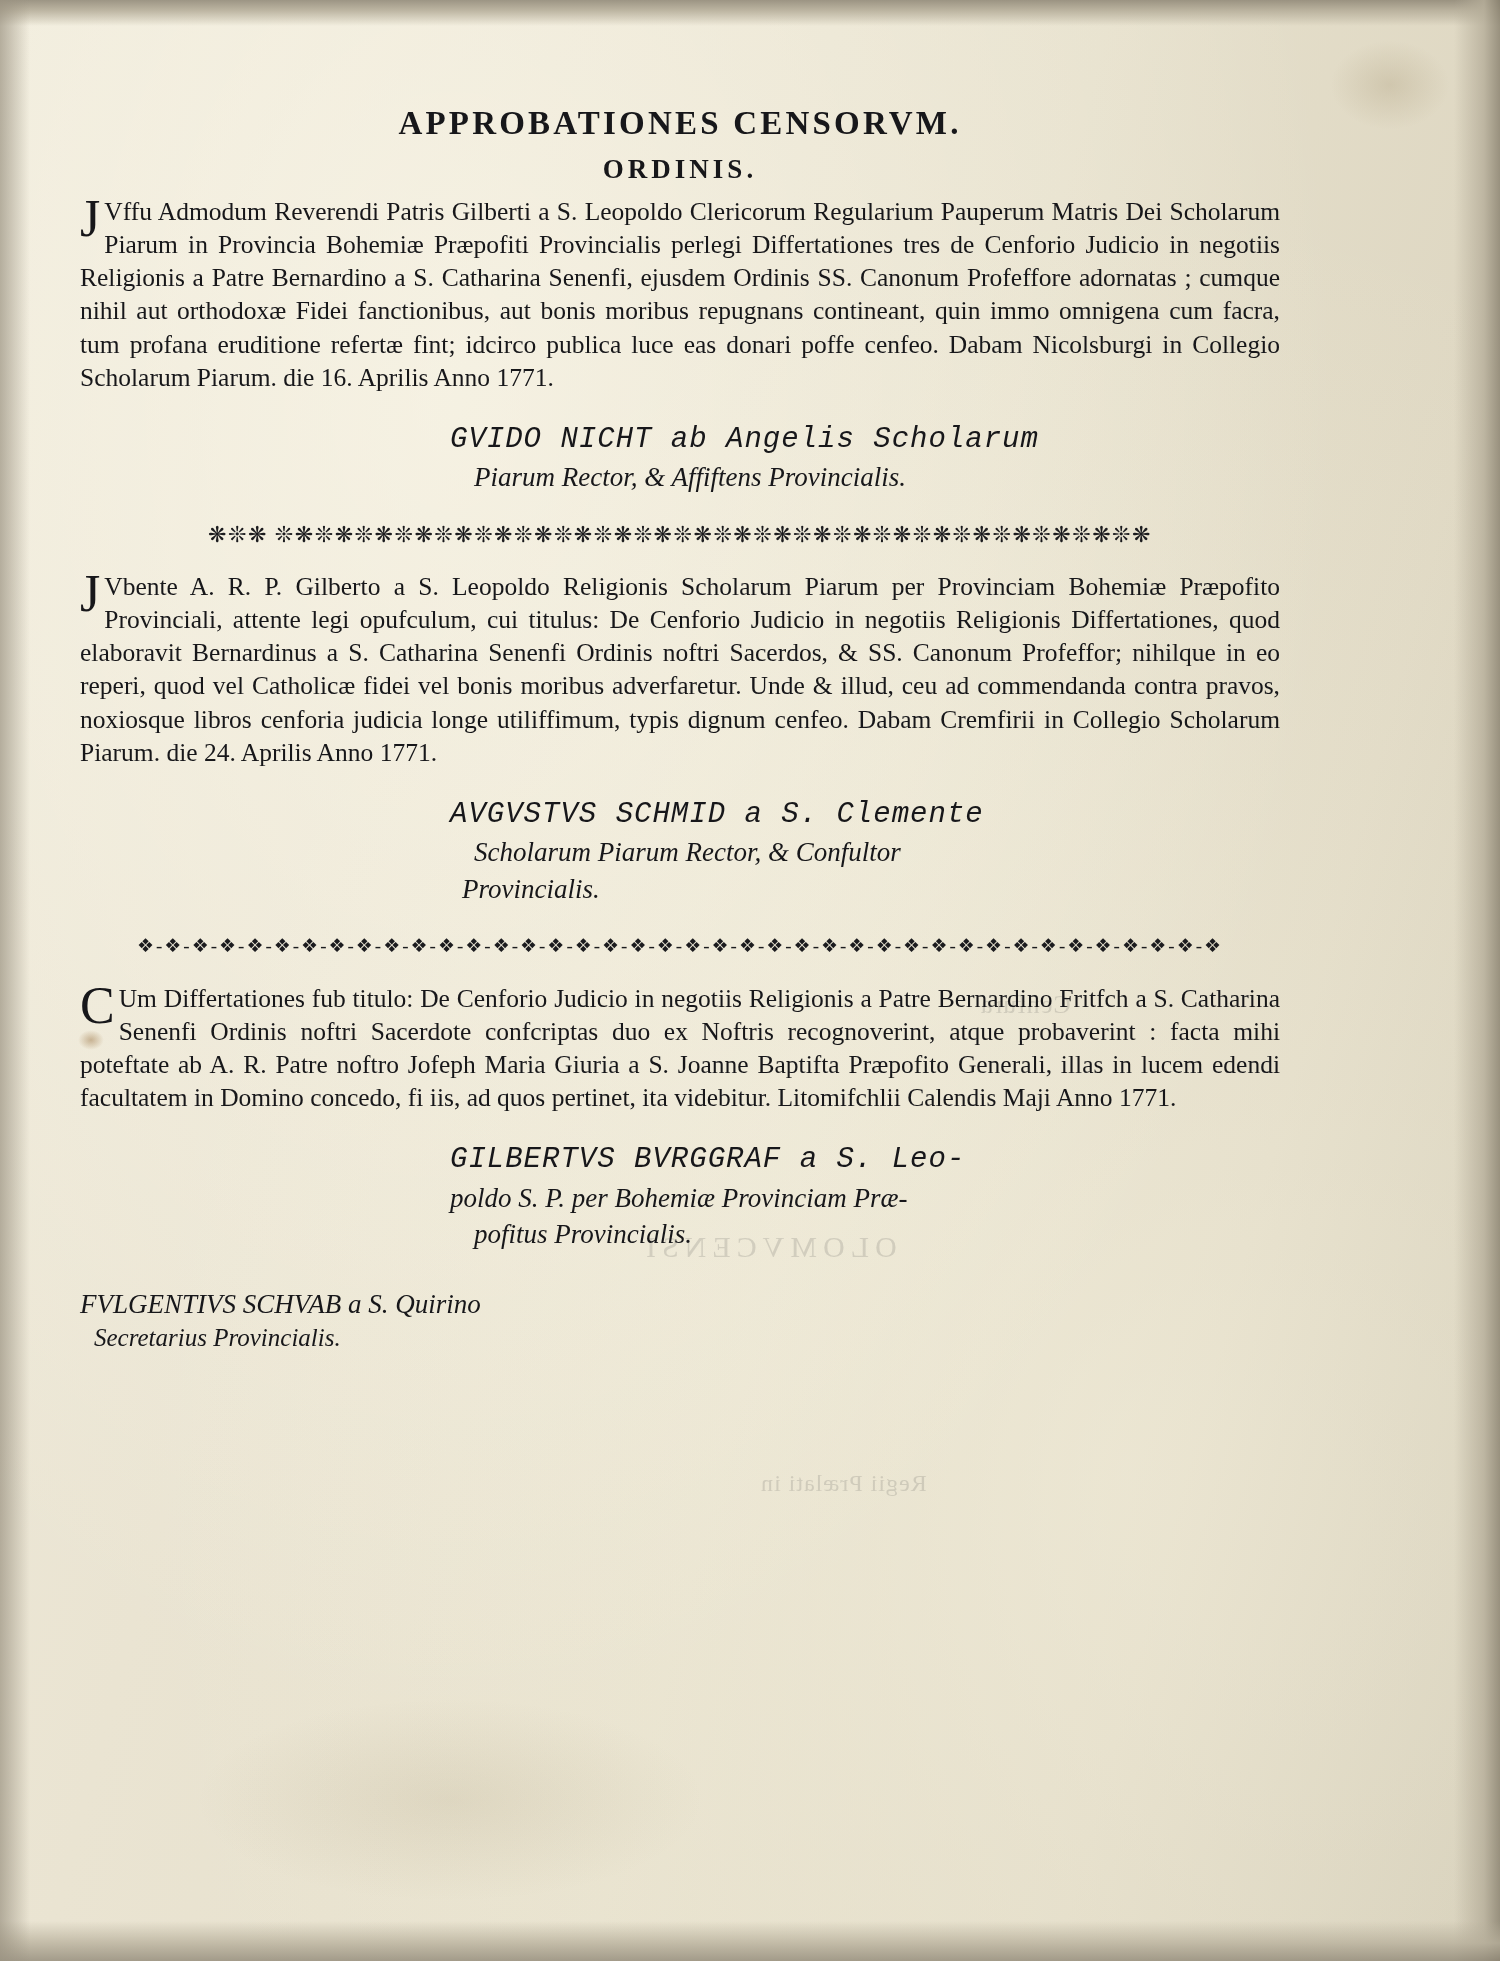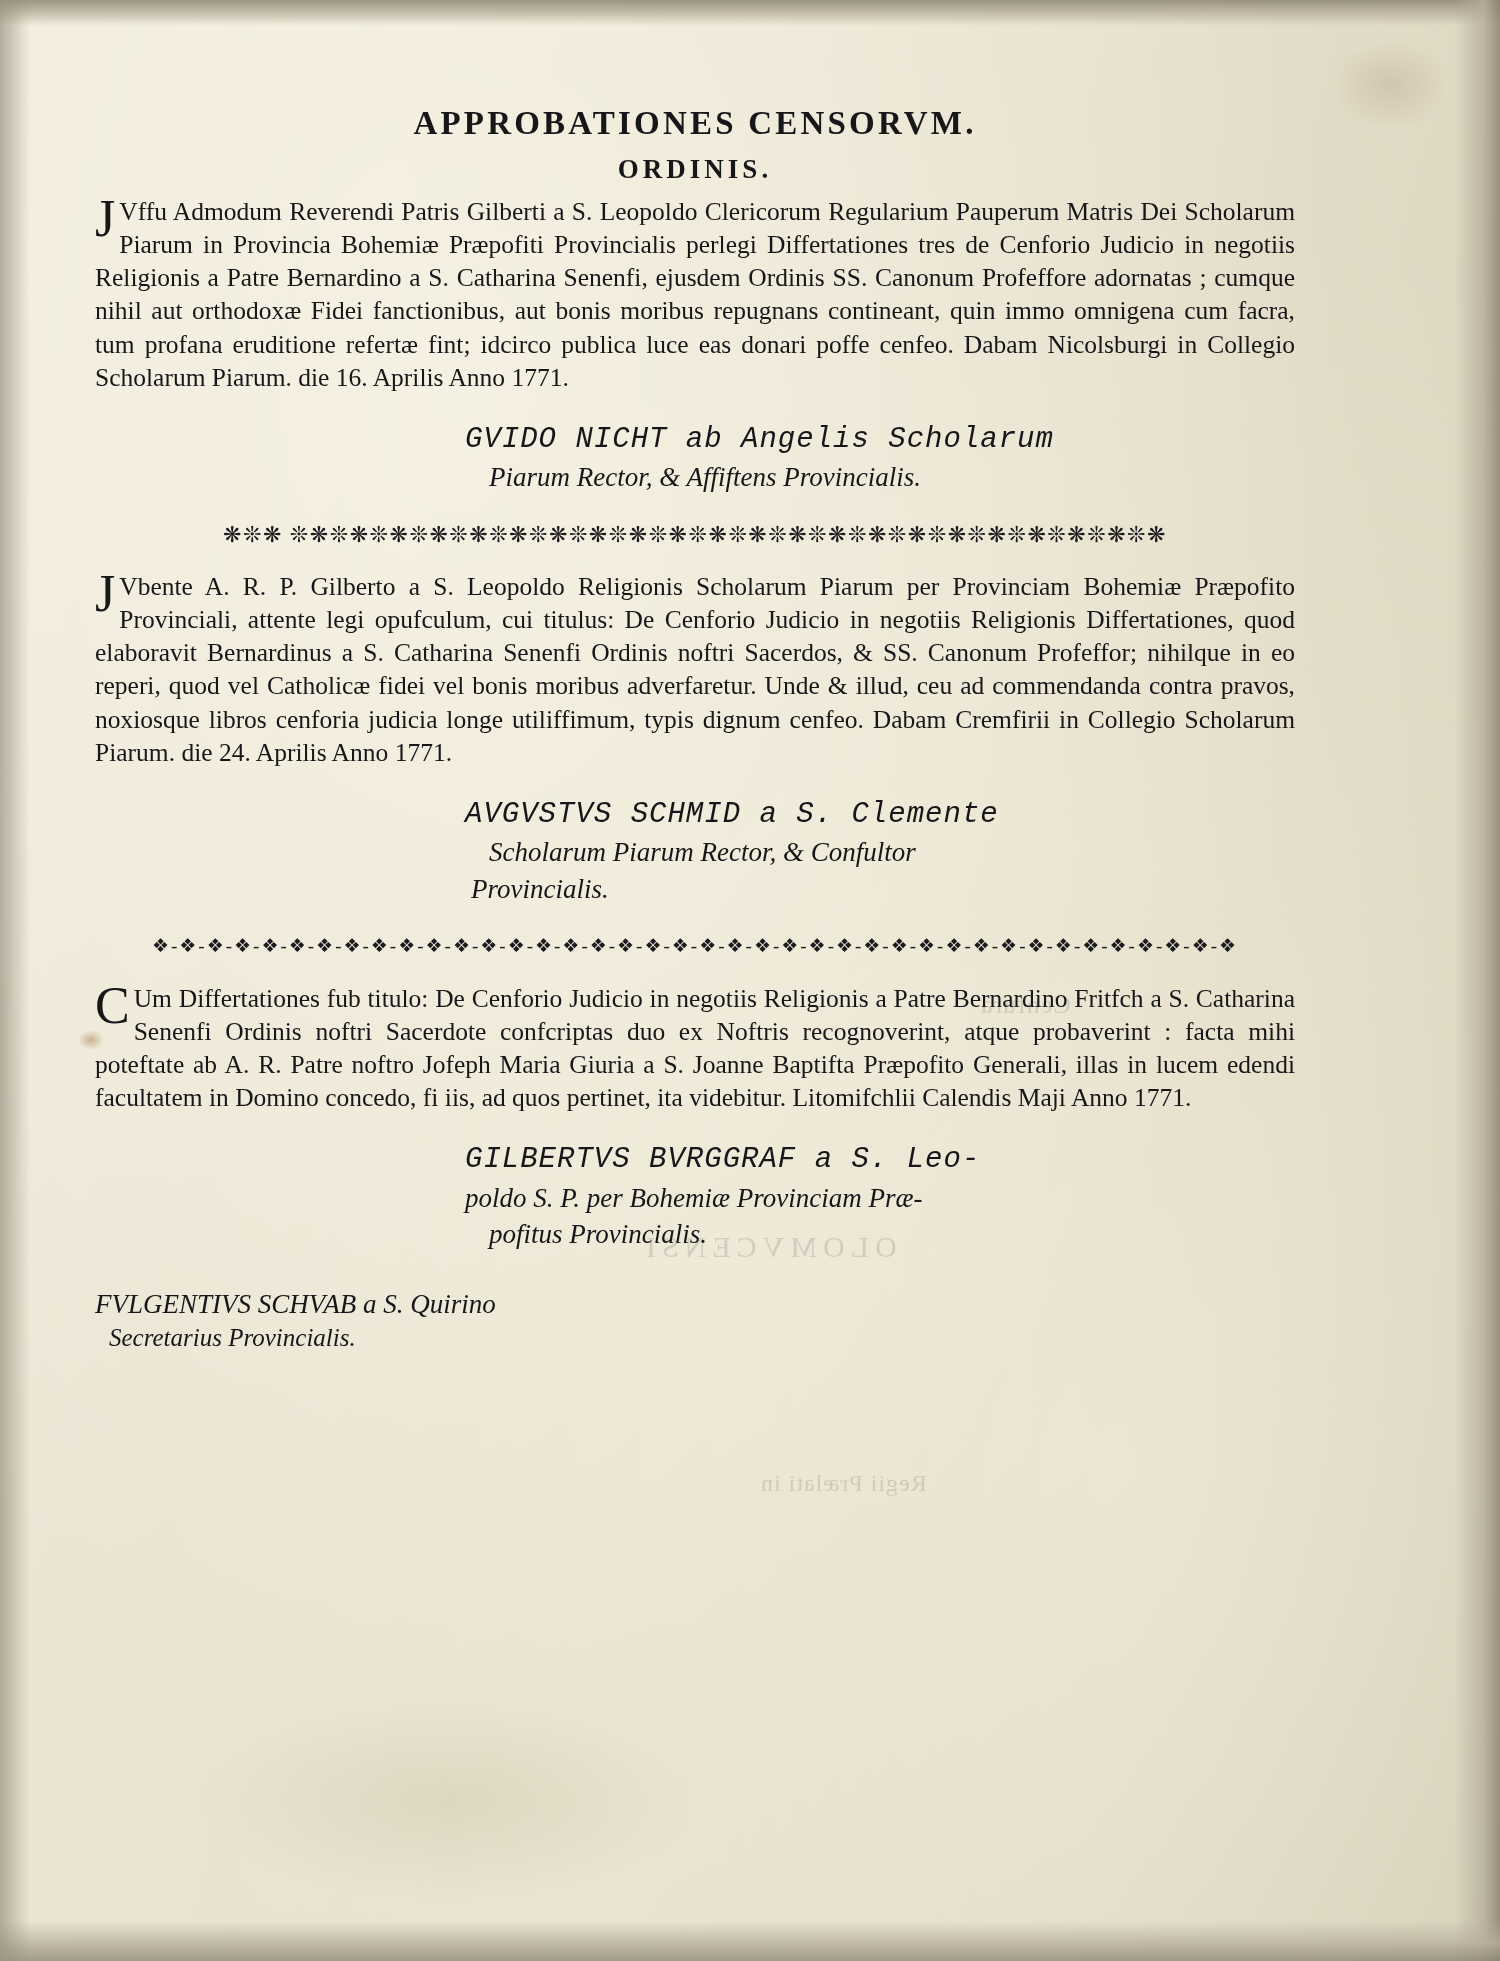--- a/index.html
+++ b/index.html
@@ -65,21 +65,21 @@
     position: absolute;
     color: rgba(70,70,70,0.17);
     font-family: "Liberation Serif", serif;
     transform: scaleX(-1);
     white-space: nowrap;
     letter-spacing: 1px;
   }
 
   .content {
     position: absolute;
-    left: 95px;
+    left: 80px;
     top: 105px;
     width: 1200px;
     color: #17171a;
   }
 
   .title {
     text-align: center;
     font-size: 33px;
     letter-spacing: 3.2px;
     margin: 0 0 12px 0;
@@ -173,21 +173,21 @@
 
     <div class="rule">❋❊❋ ❊❋❊❋❊❋❊❋❊❋❊❋❊❋❊❋❊❋❊❋❊❋❊❋❊❋❊❋❊❋❊❋❊❋❊❋❊❋❊❋❊❋❊❋</div>
 
     <div>
       <p class="para">
         <span class="dropcap">J</span><span>Vbente A. R. P. Gilberto a S. Leopoldo Religionis Scholarum Piarum per Provinciam Bohemiæ Præpofito Provinciali, attente legi opufculum, cui titulus: De Cenforio Judicio in negotiis Religionis Differtationes, quod elaboravit Bernardinus a S. Catharina Senenfi Ordinis noftri Sacerdos, &amp; SS. Canonum Profeffor; nihilque in eo reperi, quod vel Catholicæ fidei vel bonis moribus adverfaretur. Unde &amp; illud, ceu ad commendanda contra pravos, noxiosque libros cenforia judicia longe utiliffimum, typis dignum cenfeo. Dabam Cremfirii in Collegio Scholarum Piarum. die 24. Aprilis Anno 1771.</span>
       </p>
       <div class="signature">
         <div class="big">AVGVSTVS SCHMID a S. Clemente</div>
         <div style="margin-left:24px;">Scholarum Piarum Rector, &amp; Confultor</div>
-        <div style="margin-left:6px;">Provincialis.</div>
+        <div style="margin-left:12px;">Provincialis.</div>
       </div>
     </div>
 
     <div class="rule rule-2">❖-❖-❖-❖-❖-❖-❖-❖-❖-❖-❖-❖-❖-❖-❖-❖-❖-❖-❖-❖-❖-❖-❖-❖-❖-❖-❖-❖-❖-❖-❖-❖-❖-❖-❖-❖-❖-❖-❖-❖</div>
 
     <div>
       <p class="para">
         <span class="dropcap">C</span><span>Um Differtationes fub titulo: De Cenforio Judicio in negotiis Religionis a Patre Bernardino Fritfch a S. Catharina Senenfi Ordinis noftri Sacerdote confcriptas duo ex Noftris recognoverint, atque probaverint : facta mihi poteftate ab A. R. Patre noftro Jofeph Maria Giuria a S. Joanne Baptifta Præpofito Generali, illas in lucem edendi facultatem in Domino concedo, fi iis, ad quos pertinet, ita videbitur. Litomifchlii Calendis Maji Anno 1771.</span>
       </p>
       <div class="signature">

